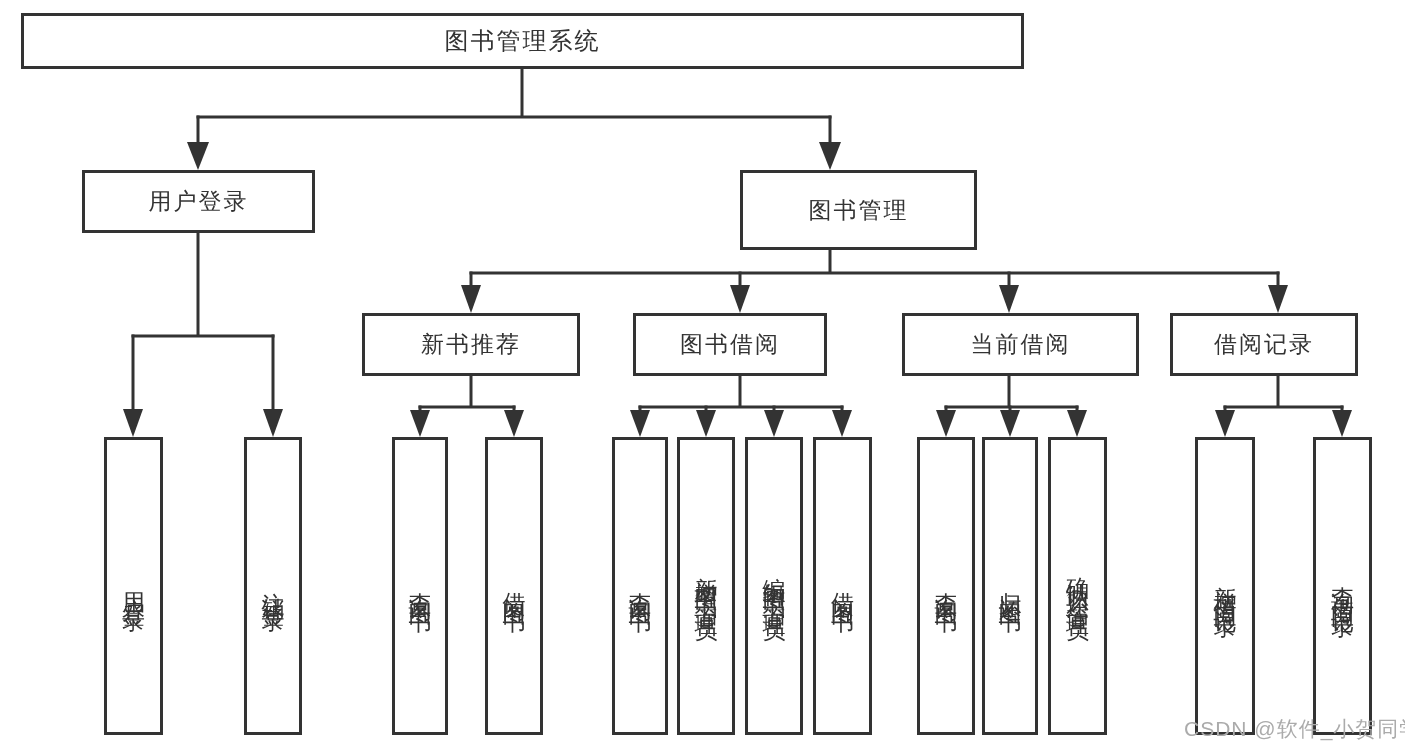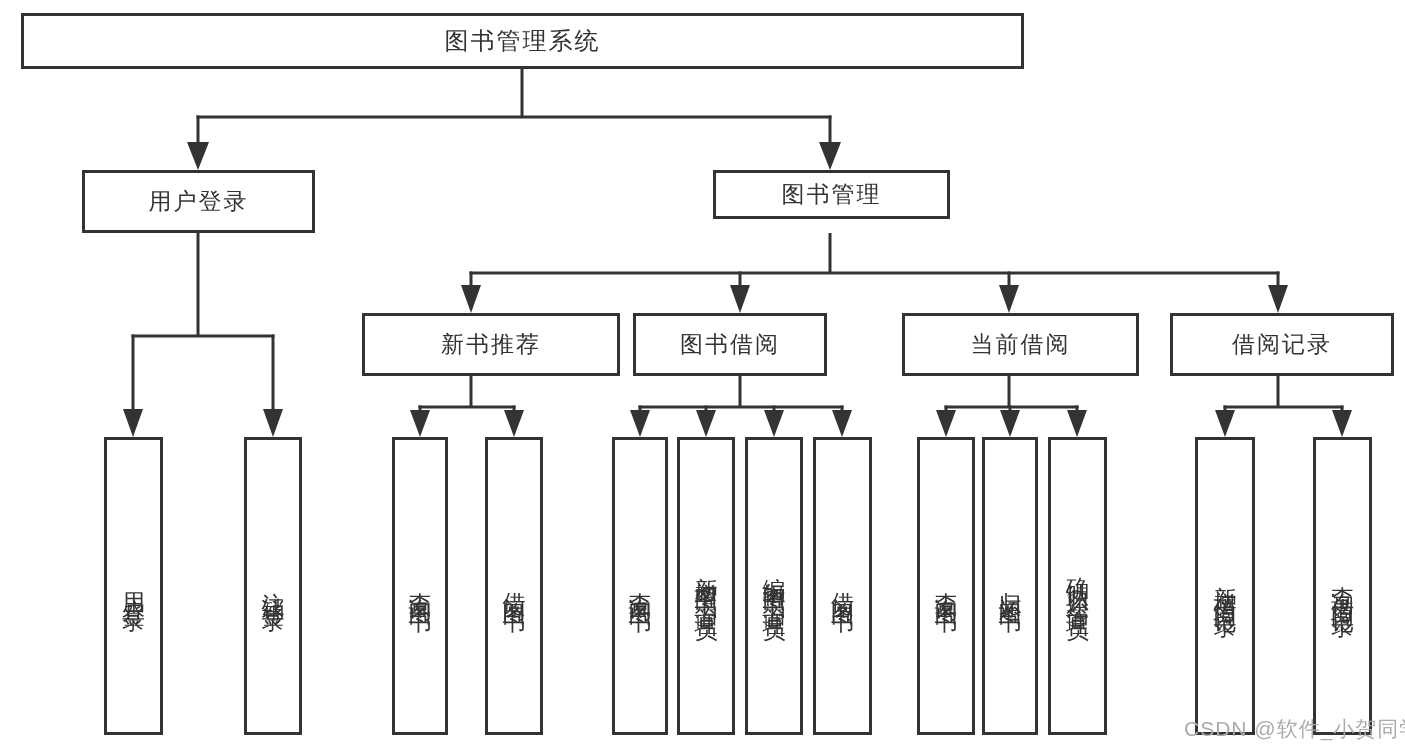--- a/index.html
+++ b/index.html
@@ -90,26 +90,26 @@
     <line x1="1223.5" y1="407" x2="1343.5" y2="407"></line>
     <line x1="1225" y1="405.5" x2="1225" y2="412"></line>
     <polygon points="1215,410 1235,410 1225,437"></polygon>
     <line x1="1342" y1="405.5" x2="1342" y2="412"></line>
     <polygon points="1332,410 1352,410 1342,437"></polygon>
   </svg>
 
   <div class="node h root-node" style="left:21px;top:13px;width:1003px;height:56px">图书管理系统</div>
 
   <div class="node h" style="left:82px;top:170px;width:233px;height:63px">用户登录</div>
-  <div class="node h" style="left:713px;top:170px;width:237px;height:49px">图书管理</div>
+  <div class="node h" style="left:740px;top:170px;width:237px;height:80px">图书管理</div>
 
-  <div class="node h" style="left:362px;top:313px;width:258px;height:63px">新书推荐</div>
+  <div class="node h" style="left:362px;top:313px;width:218px;height:63px">新书推荐</div>
   <div class="node h" style="left:633px;top:313px;width:194px;height:63px">图书借阅</div>
   <div class="node h" style="left:902px;top:313px;width:237px;height:63px">当前借阅</div>
-  <div class="node h" style="left:1170px;top:313px;width:224px;height:63px">借阅记录</div>
+  <div class="node h" style="left:1170px;top:313px;width:188px;height:63px">借阅记录</div>
 
   <div class="node v" style="left:104px;top:437px;width:59px;height:298px">用户登录</div>
   <div class="node v" style="left:244px;top:437px;width:58px;height:298px">注销登录</div>
 
   <div class="node v" style="left:392px;top:437px;width:56px;height:298px">查询图书</div>
   <div class="node v" style="left:485px;top:437px;width:58px;height:298px">借阅图书</div>
 
   <div class="node v" style="left:612px;top:437px;width:56px;height:298px">查询图书</div>
   <div class="node v" style="left:677px;top:437px;width:58px;height:298px">新增图书（管理员）</div>
   <div class="node v" style="left:745px;top:437px;width:58px;height:298px">编辑图书（管理员）</div>

